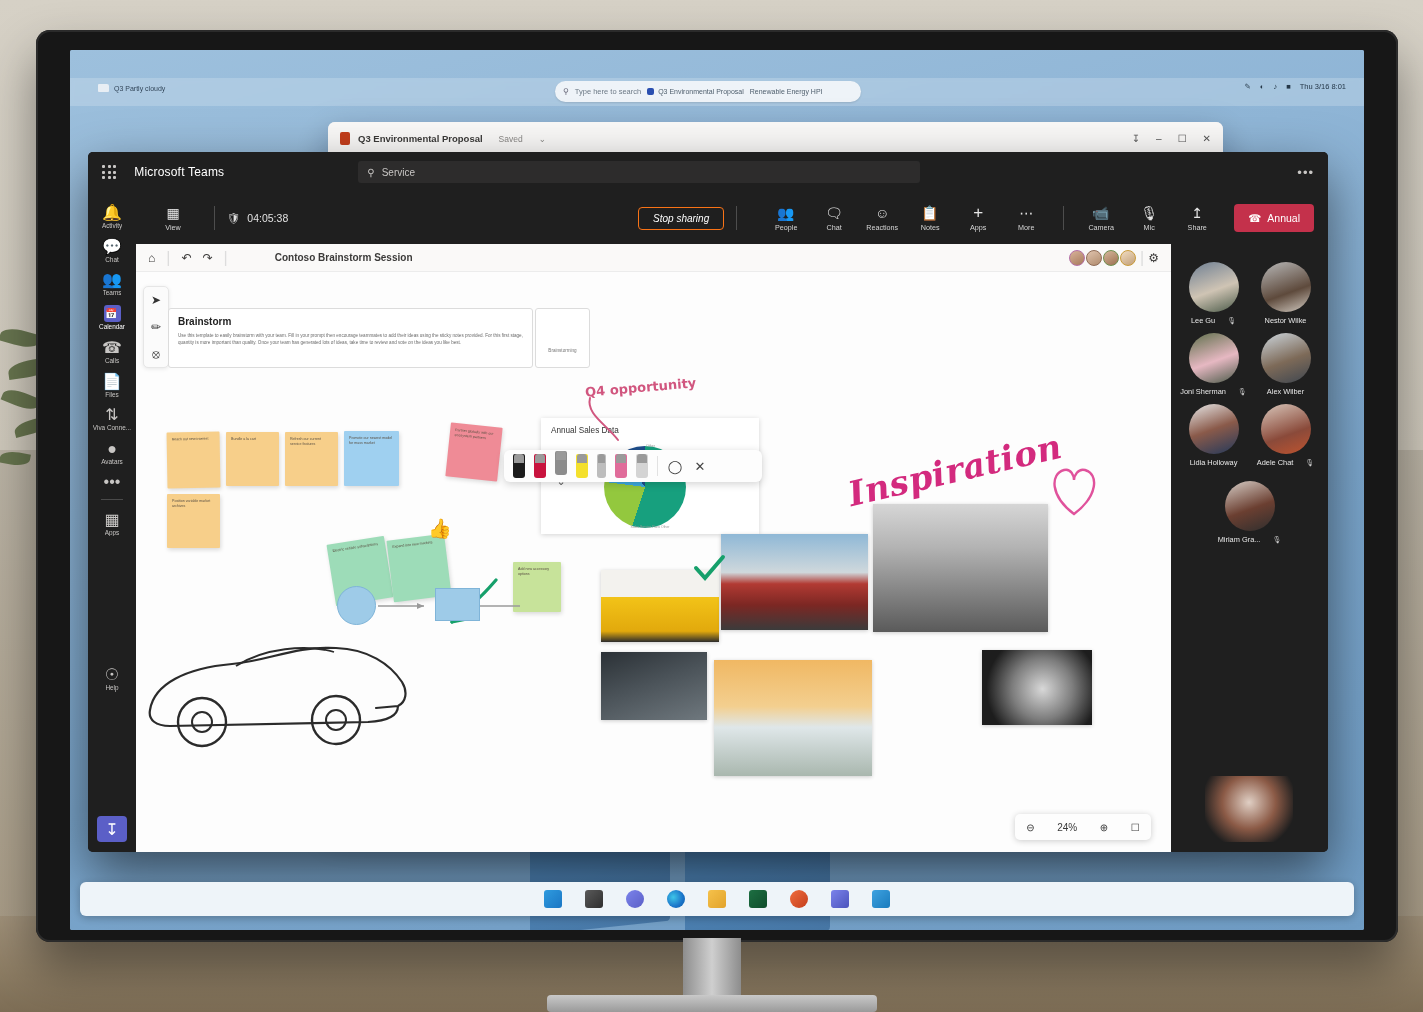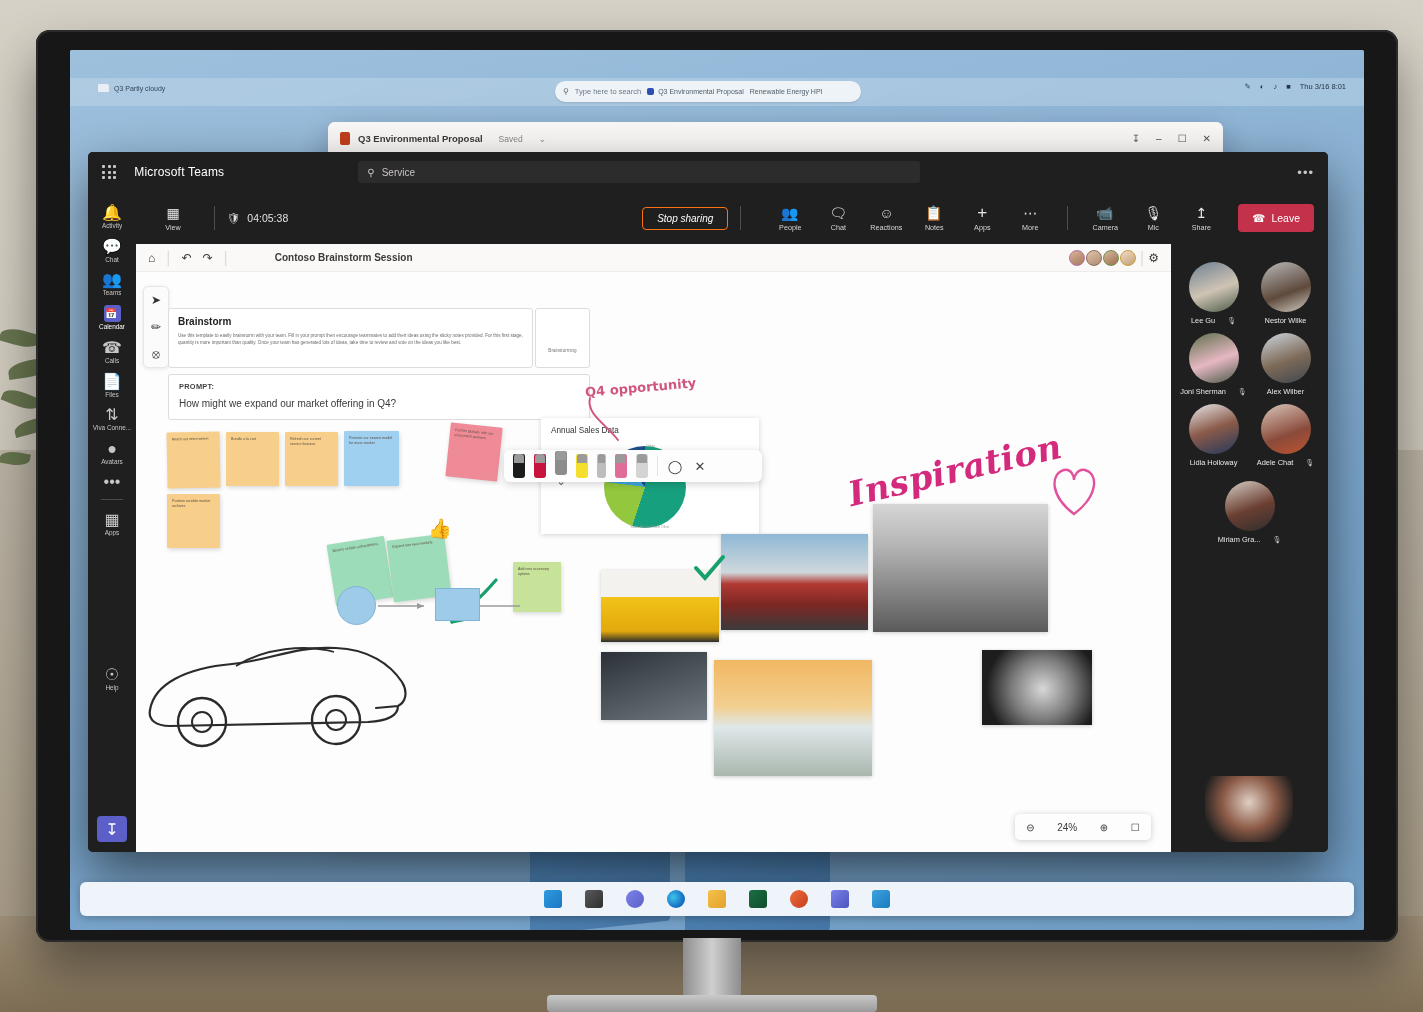--- a/index.html
+++ b/index.html
@@ -391,21 +391,21 @@
               <div class="tb-btn">
                 <span class="ti">🎙</span>
                 <span class="tl">Mic</span>
               </div>
               <div class="tb-btn">
                 <span class="ti">↥</span>
                 <span class="tl">Share</span>
               </div>
               <div id="leave">
                 <span>☎</span>
-                <span>Leave</span>
+                <span>Annual</span>
               </div>
             </div>
           </div>
 
           <div id="wb">
             <div id="wb-head">
               <span class="wb-ico">⌂</span>
               <span style="color:#ddd;">|</span>
               <span class="wb-ico">↶</span>
               <span class="wb-ico">↷</span>
@@ -430,24 +430,20 @@
               </div>
 
               <div id="tmpl">
                 <h3>Brainstorm</h3>
                 <p>Use this template to easily brainstorm with your team. Fill in your prompt then encourage teammates to add their ideas using the sticky notes provided. For this first stage, quantity is more important than quality. Once your team has generated lots of ideas, take time to review and vote on the ideas you like best.</p>
               </div>
               <div id="tmpl-tab">
                 <span>Brainstorming</span>
               </div>
 
-              <div id="prompt">
-                <div class="pl">PROMPT:</div>
-                <div class="pq">How might we expand our market offering in Q4?</div>
-              </div>
 
               <div class="note y" style="left:31px;top:160px;width:53px;height:56px;transform:rotate(-1deg);">
                 <span>Reach out new interest</span>
               </div>
               <div class="note y" style="left:90px;top:160px;width:53px;height:54px;">
                 <span>Bundle a la cart</span>
               </div>
               <div class="note y" style="left:149px;top:160px;width:53px;height:54px;">
                 <span>Refresh our current service features</span>
               </div>

